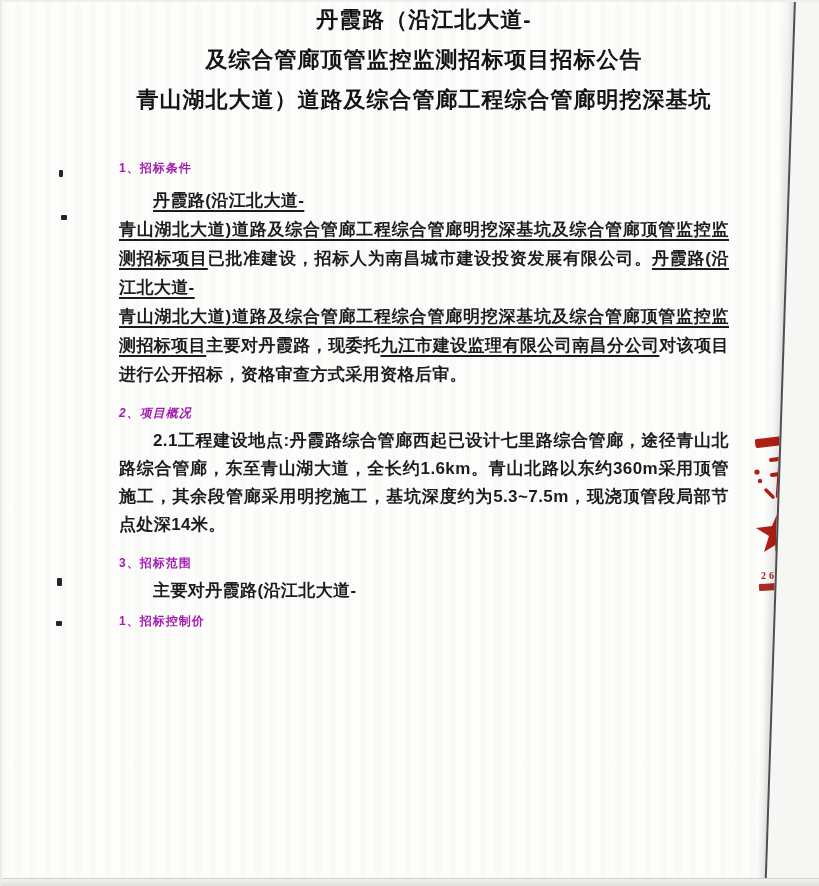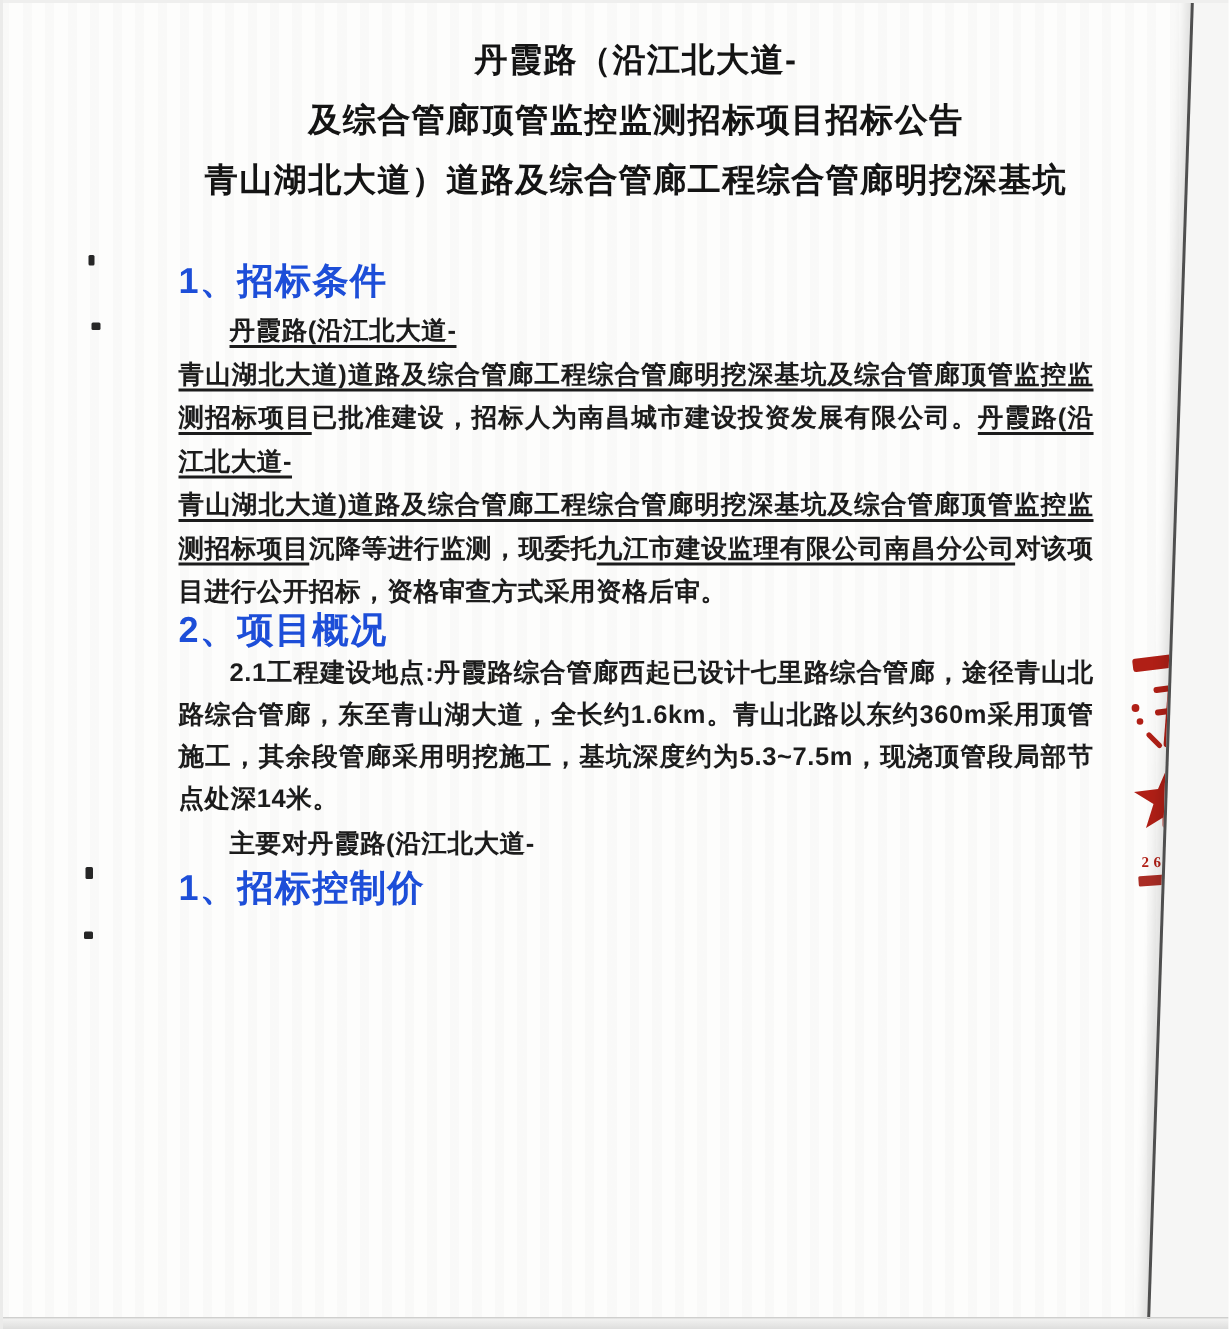--- a/index.html
+++ b/index.html
@@ -30,34 +30,34 @@
     border-top:1px solid #cfcfce;
   }
   .edge-top{position:absolute;top:0;left:0;right:0;height:2px;background:#efefee;}
   .edge-left{position:absolute;top:0;bottom:0;left:0;width:2px;background:#ebebea;}
 
   .content{
     position:absolute;left:119px;top:0;width:610px;
     color:#191919;
   }
   .title{
-    padding-top:20px;text-align:center;
+    text-align:center;
     font-size:22px;line-height:40px;font-weight:700;letter-spacing:1px;
     color:#141414;
   }
   .docnum{
     margin-top:5px;text-align:center;
     font-family:"Liberation Serif","DejaVu Serif",serif;
     font-size:19px;line-height:28px;font-weight:400;letter-spacing:1px;
   }
   .h{
-    font-size:24px;line-height:24px;font-weight:700;letter-spacing:1px;color:#1d4ed8;
+    font-size:12px;line-height:24px;font-weight:700;letter-spacing:1px;color:#a21caf;
   }
   .h1m{margin-top:36px;}
-  .h2m{}
+  .h2m{margin-top:12px;font-style:italic;}
   .h3m{margin-top:12px;}
   .h4m{margin-top:4px;}
   .para{
     margin:6px 0 0 0;
     font-size:17px;line-height:29px;font-weight:600;letter-spacing:0.4px;
     text-align:justify;color:#1c1c1c;
   }
   .lh28{line-height:28px;margin-top:2px;}
   .ind{text-indent:34px;}
   .u{
@@ -92,25 +92,26 @@
   <div class="stripes"></div>
 
   <div class="content">
     <div class="title">
       <div>丹霞路（沿江北大道-</div>
       <div>及综合管廊顶管监控监测招标项目招标公告</div>
       <div>青山湖北大道）道路及综合管廊工程综合管廊明挖深基坑</div>
     </div>
 
     <div class="h h1m">1、招标条件</div>
-    <p class="para ind"><span class="u">丹霞路(沿江北大道-</span><br><span class="u">青山湖北大道)道路及综合管廊工程综合管廊明挖深基坑及综合管廊顶管监控监测招标项目</span><span>已批准建设，招标人为南昌城市建设投资发展有限公司。</span><span class="u">丹霞路(沿江北大道-</span><br><span class="u">青山湖北大道)道路及综合管廊工程综合管廊明挖深基坑及综合管廊顶管监控监测招标项目</span><span>沉降等进行监测，现委托</span><span class="u">九江市建设监理有限公司南昌分公司</span><span>对该项目进行公开招标，资格审查方式采用资格后审。</span></p>
+    <p class="para ind"><span class="u">丹霞路(沿江北大道-</span><br><span class="u">青山湖北大道)道路及综合管廊工程综合管廊明挖深基坑及综合管廊顶管监控监测招标项目</span><span>已批准建设，招标人为南昌城市建设投资发展有限公司。</span><span class="u">丹霞路(沿江北大道-</span><br><span class="u">青山湖北大道)道路及综合管廊工程综合管廊明挖深基坑及综合管廊顶管监控监测招标项目</span><span>主要对丹霞路，现委托</span><span class="u">九江市建设监理有限公司南昌分公司</span><span>对该项目进行公开招标，资格审查方式采用资格后审。</span></p>
 
     <div class="h h2m">2、项目概况</div>
     <p class="para lh28 ind">2.1工程建设地点:丹霞路综合管廊西起已设计七里路综合管廊，途径青山北路综合管廊，东至青山湖大道，全长约1.6km。青山北路以东约360m采用顶管施工，其余段管廊采用明挖施工，基坑深度约为5.3~7.5m，现浇顶管段局部节点处深14米。</p>
 
+    <div class="h h3m">3、招标范围</div>
     <p class="para lh28 ind"><span>主要对丹霞路(沿江北大道-</span><br></p>
 
     <div class="h h4m">1、招标控制价</div>
   </div>
 
   <div class="speck sp1"></div>
   <div class="speck sp2"></div>
   <div class="speck sp3"></div>
   <div class="speck sp4"></div>
 

